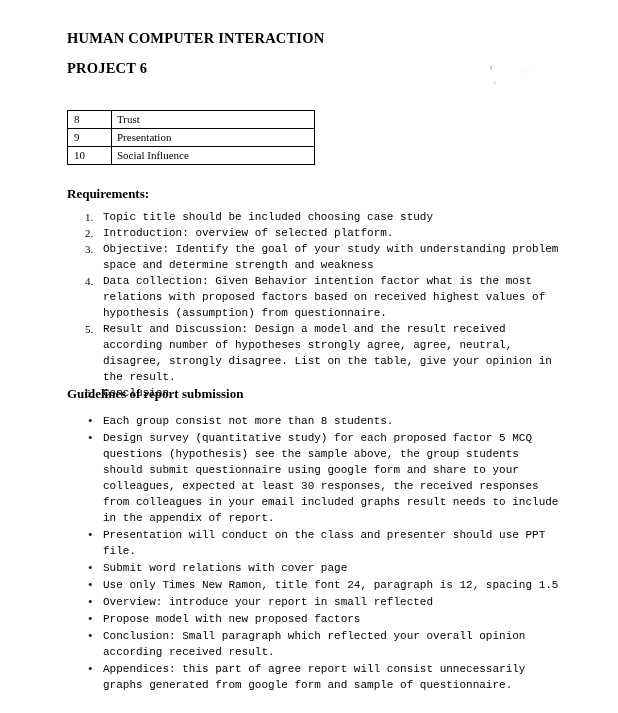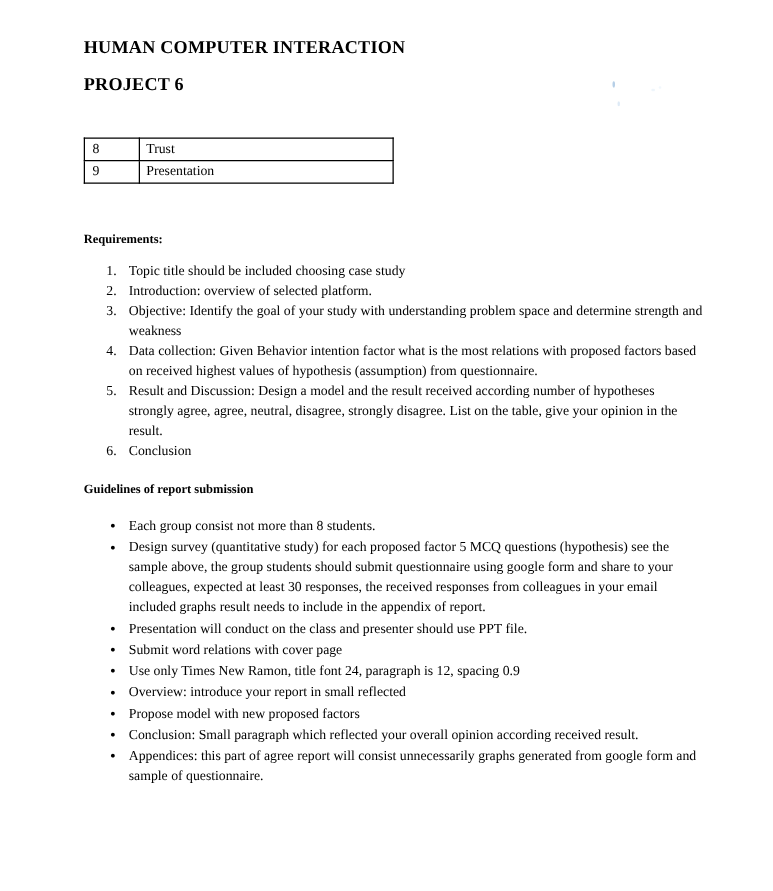--- a/index.html
+++ b/index.html
@@ -55,21 +55,21 @@
     width: 32px;
     text-align: left;
     padding-left: 6px;
   }
 
   
   .section-heading {
     position: absolute;
     left: 67px;
     font-weight: bold;
-    font-size: 10px;
+    font-size: 13px;
     white-space: nowrap;
   }
   #requirements-heading { top: 186px; }
   #guidelines-heading  { top: 386px; }
 
   
   .list-block {
     position: absolute;
     left: 67px;
     width: 495px;
@@ -95,20 +95,21 @@
     line-height: 16px;
   }
   .list-item .marker.bullet {
     left: 21px;
     font-size: 13px;
     line-height: 16px;
   }
   .list-item .body {
     display: block;
     line-height: 16px;
+    font-family: Liberation Mono, monospace;
   }
   
   #guidelines-list .list-item { margin-bottom: 1px; }
 
   
   .speckle {
     position: absolute;
     border-radius: 50%;
   }
 </style>
@@ -128,20 +129,24 @@
   <table class="factors-table">
     <tbody>
       <tr>
         <td class="num">8</td>
         <td class="factor">Trust</td>
       </tr>
       <tr>
         <td class="num">9</td>
         <td class="factor">Presentation</td>
       </tr>
+      <tr>
+        <td class="num">10</td>
+        <td class="factor">Social Influence</td>
+      </tr>
     </tbody>
   </table>
 
   <div class="section-heading" id="requirements-heading">Requirements:</div>
 
   <div class="list-block" id="requirements-list">
     <div class="list-item">
       <span class="marker">1.</span>
       <span class="body">Topic title should be included choosing case study</span>
     </div>
@@ -181,21 +186,21 @@
     <div class="list-item">
       <span class="marker bullet">•</span>
       <span class="body">Presentation will conduct on the class and presenter should use PPT file.</span>
     </div>
     <div class="list-item">
       <span class="marker bullet">•</span>
       <span class="body">Submit word relations with cover page</span>
     </div>
     <div class="list-item">
       <span class="marker bullet">•</span>
-      <span class="body">Use only Times New Ramon, title font 24, paragraph is 12, spacing 0.9</span>
+      <span class="body">Use only Times New Ramon, title font 24, paragraph is 12, spacing 1.5</span>
     </div>
     <div class="list-item">
       <span class="marker bullet">•</span>
       <span class="body">Overview: introduce your report in small reflected</span>
     </div>
     <div class="list-item">
       <span class="marker bullet">•</span>
       <span class="body">Propose model with new proposed factors</span>
     </div>
     <div class="list-item">

